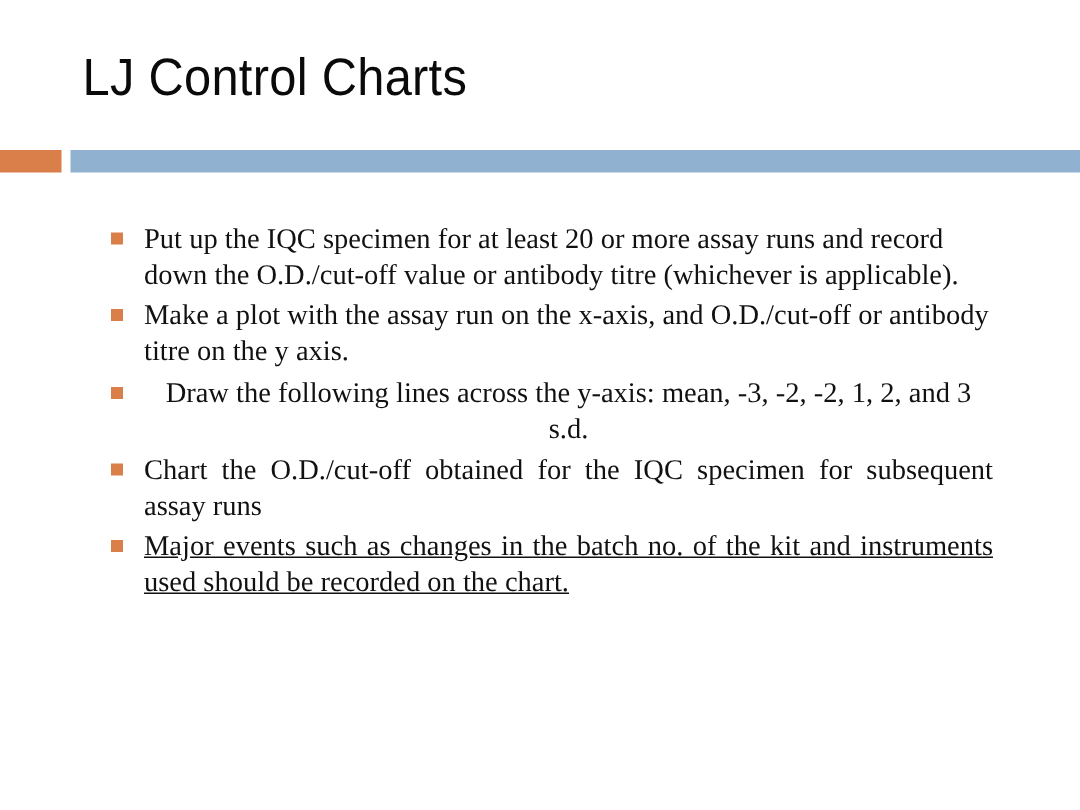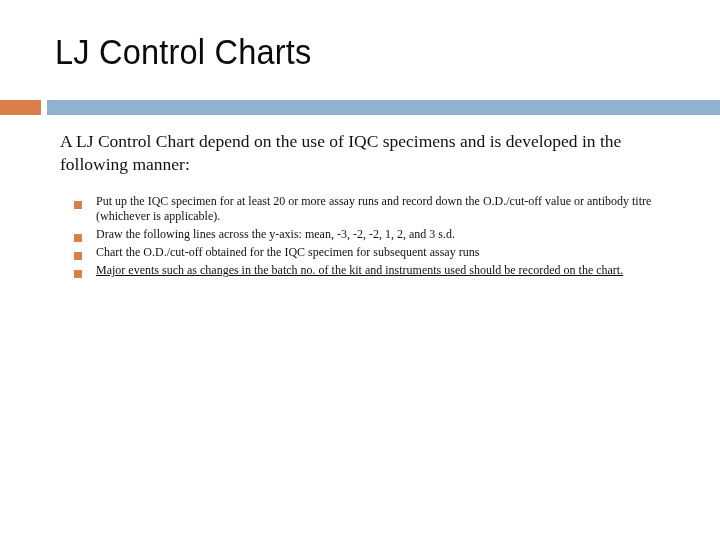--- a/index.html
+++ b/index.html
@@ -84,21 +84,21 @@
   #bullet-list {
     list-style: none;
     margin: 18px 0 0 0;
     padding: 0;
   }
 
   .bullet-item {
     position: relative;
     padding-left: 36px;
     margin-bottom: 3px;
-    font-size: 12px;
+    font-size: 19px;
     line-height: 1.27;
     color: #111111;
   }
 
   .bullet-item.justify .bullet-text {
     text-align: justify;
   }
 
   .bullet-marker {
     position: absolute;
@@ -122,34 +122,37 @@
     <h1 id="slide-title" style="color: rgb(10, 10, 10);">LJ Control Charts</h1>
   </div>
 
   <div id="divider">
     <div id="divider-accent-block" style="background: rgb(219, 127, 74);"></div>
     <div id="divider-bar" style="background: rgb(144, 177, 208);"></div>
   </div>
 
   <div id="body-area">
 
-    <p id="intro-paragraph" style="color: rgb(17, 17, 17);">A LJ Control Chart depend on the use of IQC specimens and is developed in the following manner:</p>
 
     <ul id="bullet-list">
 
       <li class="bullet-item">
         <span class="bullet-marker" style="background: rgb(219, 127, 74);"></span>
         <span class="bullet-text" style="color: rgb(17, 17, 17);">Put up the IQC specimen for at least 20 or more assay runs and record down the O.D./cut-off value or antibody titre (whichever is applicable).</span>
       </li>
 
 
+      <li class="bullet-item">
+        <span class="bullet-marker" style="background: rgb(219, 127, 74);"></span>
+        <span class="bullet-text" style="color: rgb(17, 17, 17);">Make a plot with the assay run on the x-axis, and O.D./cut-off or antibody titre on the y axis.</span>
+      </li>
 
       <li class="bullet-item">
         <span class="bullet-marker" style="background: rgb(219, 127, 74);"></span>
-        <span class="bullet-text" style="color: rgb(17, 17, 17);">Draw the following lines across the y-axis: mean, -3, -2, -2, 1, 2, and 3 s.d.</span>
+        <span class="bullet-text" style="color: rgb(17, 17, 17); text-align: center;">Draw the following lines across the y-axis: mean, -3, -2, -2, 1, 2, and 3 s.d.</span>
       </li>
 
       <li class="bullet-item justify">
         <span class="bullet-marker" style="background: rgb(219, 127, 74);"></span>
         <span class="bullet-text" style="color: rgb(17, 17, 17);">Chart the O.D./cut-off obtained for the IQC specimen for subsequent assay runs</span>
       </li>
 
       <li class="bullet-item justify">
         <span class="bullet-marker" style="background: rgb(219, 127, 74);"></span>
         <span class="bullet-text" style="color: rgb(17, 17, 17); text-decoration: underline;">Major events such as changes in the batch no. of the kit and instruments used should be recorded on the chart.</span>

